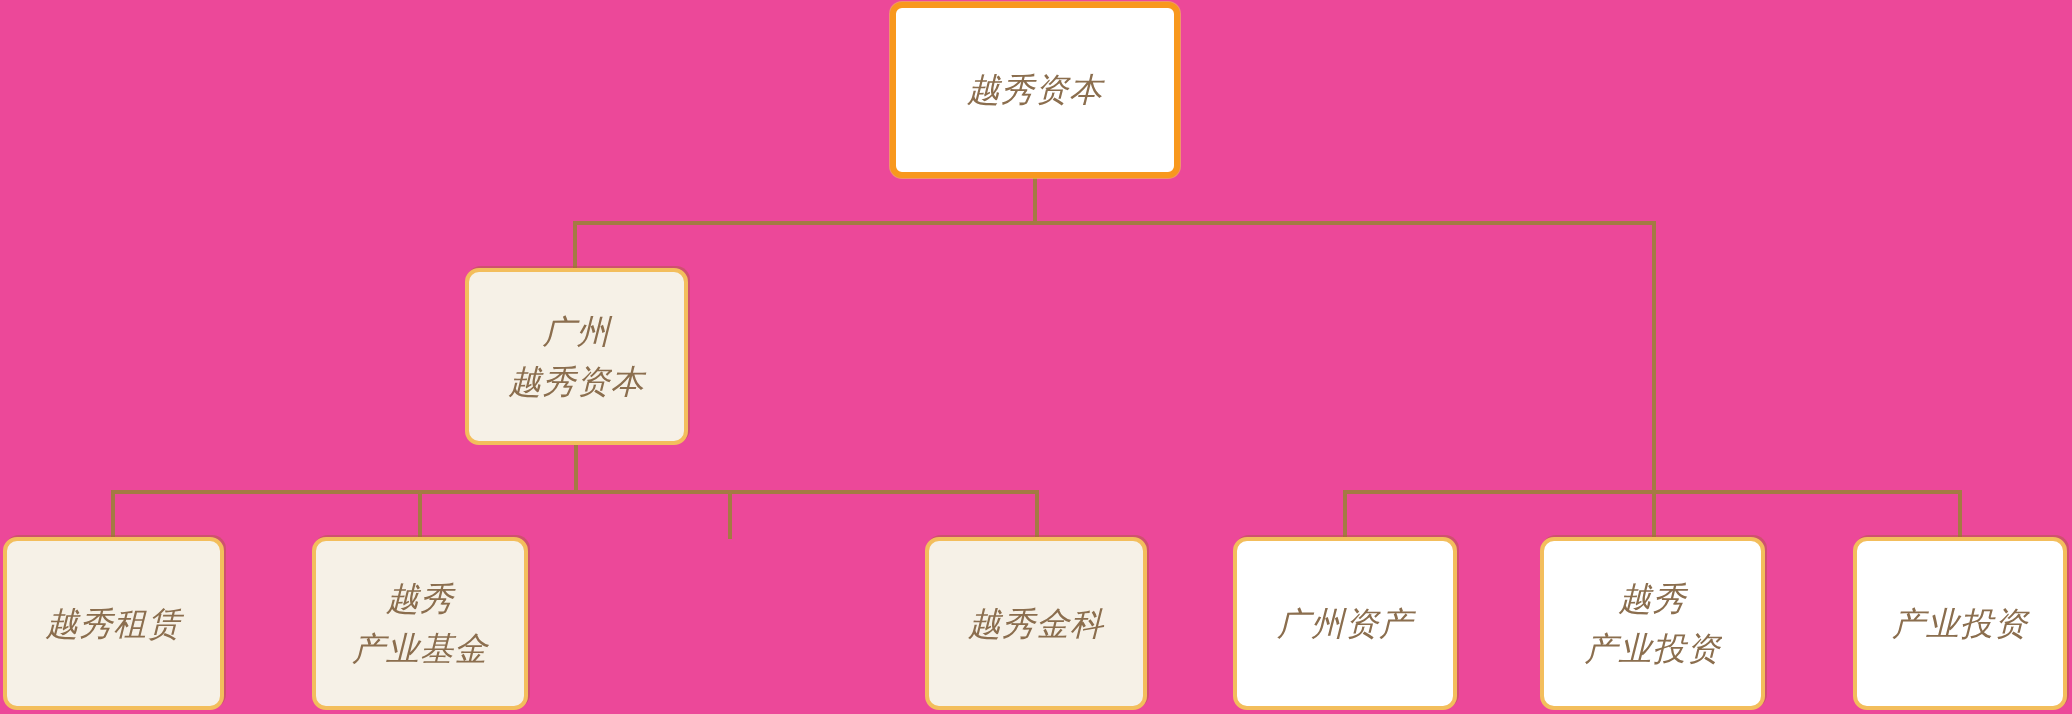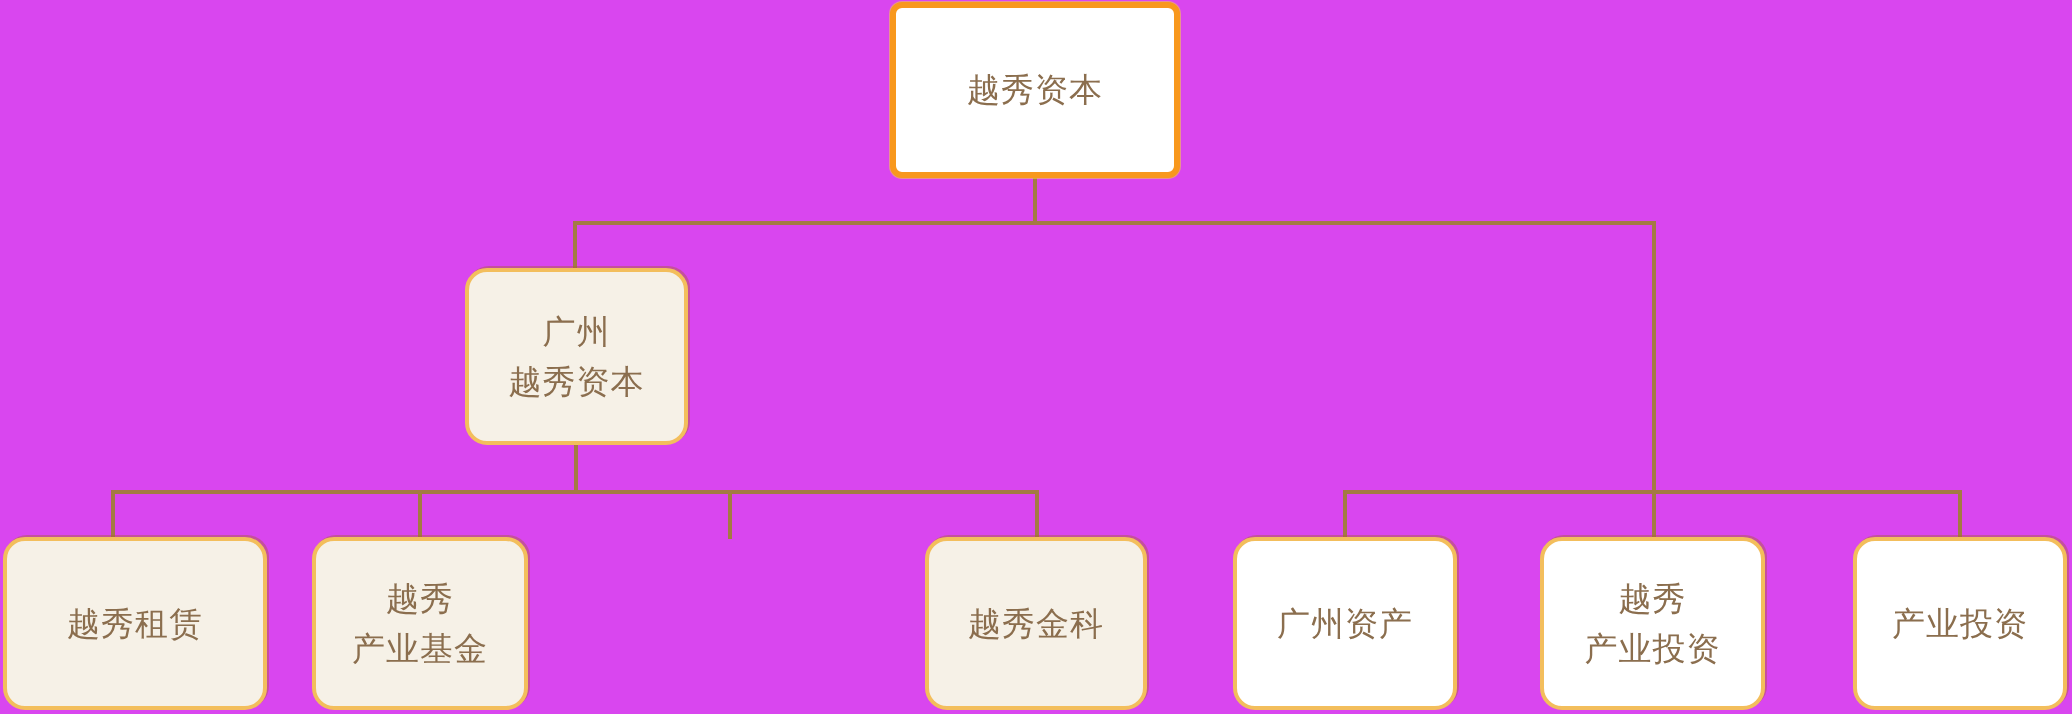--- a/index.html
+++ b/index.html
@@ -2,22 +2,23 @@
 <html><head>
 <meta charset="utf-8">
 <style>
   html,body { margin:0; padding:0; background:#ffffff; }
   body { font-family:"DejaVu Sans","Liberation Sans",sans-serif; }
 
   .canvas {
     position:relative;
     width:2072px;
     height:714px;
-    background:#d946ef;
+    background:#ec4899;
     overflow:hidden;
+    font-style:italic;
   }
 
   
   .line {
     position:absolute;
     background:#A47A43;
   }
 
   .c-root-stem   { left:1033px; top:178px; width:4px;    height:45px; }
   .c-top-h       { left:573px;  top:221px; width:1083px; height:4px;  }
@@ -34,21 +35,21 @@
   .c-drop-r3     { left:1958px; top:490px; width:4px;    height:49px; }
 
   
   .node {
     position:absolute;
     box-sizing:border-box;
     display:flex;
     align-items:center;
     justify-content:center;
     text-align:center;
-    border-radius:22px;
+    border-radius:14px;
   }
   .root-box {
     background:#ffffff;
     border:6px solid #F8981D;
     border-radius:12px;
     box-shadow:0 0 0 1px rgba(244,210,70,0.55);
   }
   .cream-box {
     background:#F6F1E7;
     border:4px solid #F3BE5C;
@@ -62,21 +63,21 @@
   .label {
     font-size:33px;
     color:#8B6E4E;
     line-height:1.5;
     letter-spacing:1px;
     white-space:pre-line;
   }
 
   .pos-root { left:890px;  top:2px;   width:290px; height:176px; }
   .pos-mid  { left:465px;  top:268px; width:223px; height:177px; }
-  .pos-l1   { left:3px;    top:537px; width:264px; height:173px; }
+  .pos-l1   { left:3px;    top:537px; width:221px; height:173px; }
   .pos-l2   { left:312px;  top:537px; width:216px; height:173px; }
   .pos-l3   { left:618px;  top:537px; width:224px; height:173px; }
   .pos-l4   { left:925px;  top:537px; width:222px; height:173px; }
   .pos-l5   { left:1233px; top:537px; width:224px; height:173px; }
   .pos-l6   { left:1540px; top:537px; width:225px; height:173px; }
   .pos-l7   { left:1853px; top:537px; width:214px; height:173px; }
 </style>
 </head>
 <body>
 

